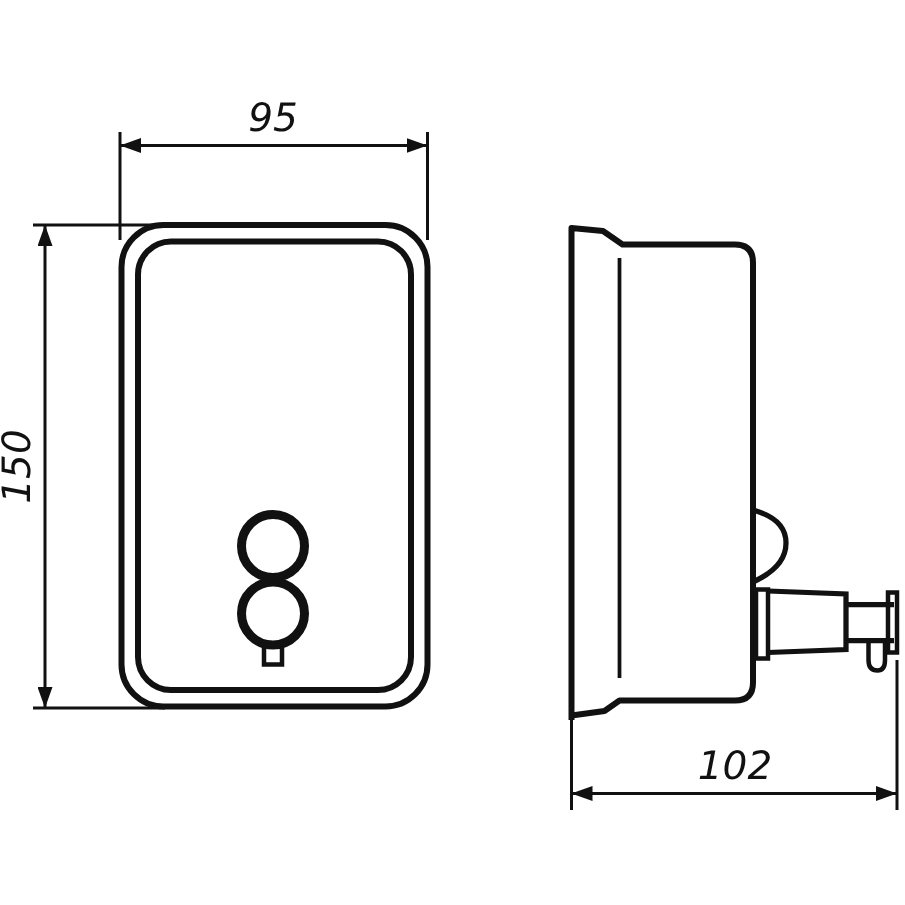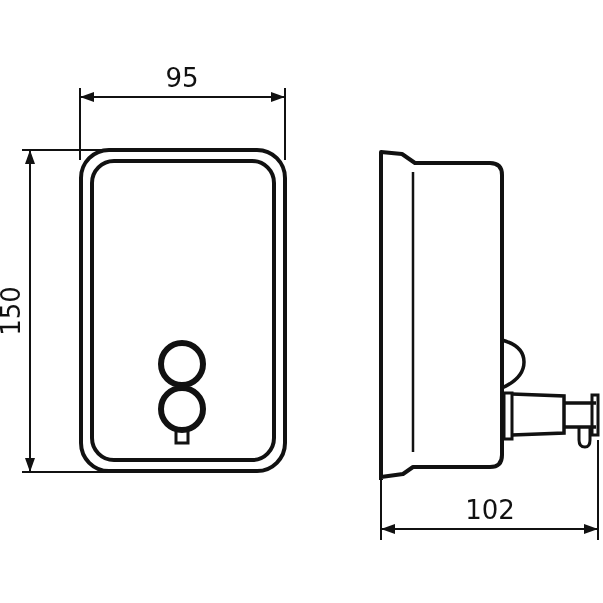--- a/index.html
+++ b/index.html
@@ -1,17 +1,17 @@
 <!DOCTYPE html>
 <html><head>
   <meta charset="utf-8">
   <style>
     html, body { margin: 0; padding: 0; background: #ffffff; }
     body { width: 603px; height: 603px; overflow: hidden; }
-    .canvas { position: relative; width: 603px; height: 603px; }
+    .canvas { position: relative; width: 603px; height: 603px; font-style: italic; }
     svg { position: absolute; left: 0; top: 0; }
     .dim-text {
       font-family: "DejaVu Sans", sans-serif;
       font-size: 26px;
       fill: #111111;
     }
   </style>
 </head>
 <body>
 

